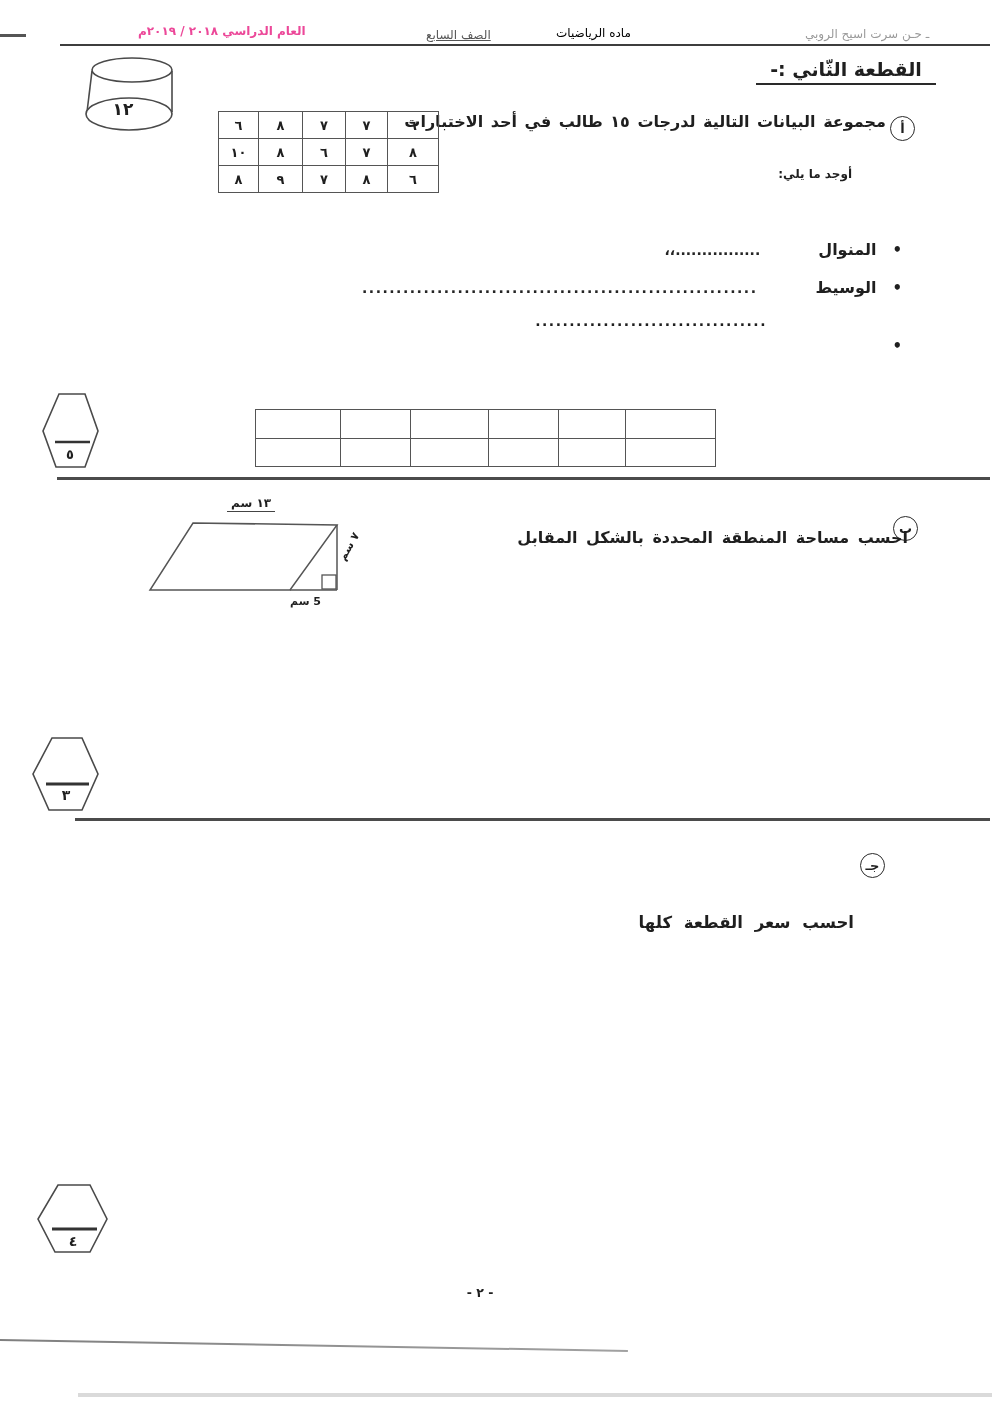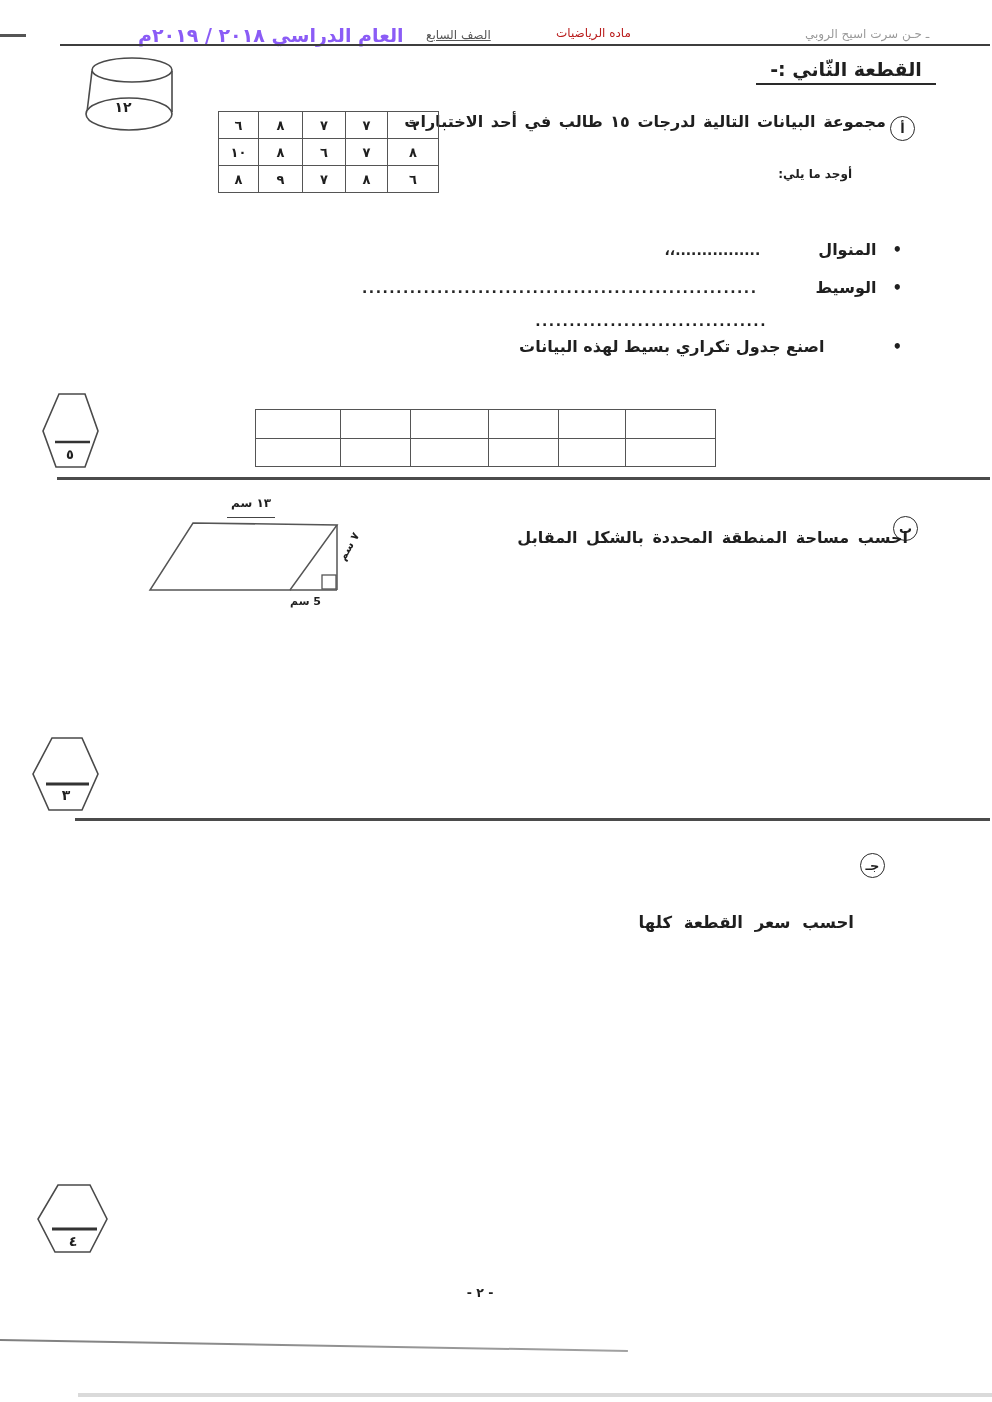--- a/index.html
+++ b/index.html
@@ -6,33 +6,33 @@
   .page{
     position:relative; width:992px; height:1402px; background:#ffffff;
     font-family:"DejaVu Sans", sans-serif; color:#1f1f1f; direction:rtl;
     overflow:hidden; margin:0 auto;
   }
   .abs{position:absolute;}
 
   
   .hdr-school{top:27px; right:9px; width:178px; font-size:12px; color:#9a9a9a;
     filter:blur(.4px); white-space:nowrap; text-align:left;}
-  .hdr-subject{top:26px; left:556px; font-size:12px; color:#b91c1c; white-space:nowrap;}
+  .hdr-subject{top:26px; left:556px; font-size:12px; color:#000000; white-space:nowrap;}
   .hdr-grade{top:28px; left:426px; font-size:12px; color:#555; white-space:nowrap;text-decoration:underline;}
-  .hdr-year{top:24px; left:138px; font-size:19px; font-weight:bold; color:#8b5cf6; white-space:nowrap;}
+  .hdr-year{top:24px; left:138px; font-size:12px; font-weight:bold; color:#ec4899; white-space:nowrap;}
   .hdr-rule{top:44px; left:60px; width:930px; height:2px; background:#3d3d3d;}
   .hdr-left-mark{top:34px; left:0; width:26px; height:3px; background:#555;}
 
   
   .section-title{top:58px; left:756px; width:180px; text-align:center;
     font-size:19px; font-weight:bold; padding-bottom:3px; border-bottom:2.5px solid #2a2a2a;}
 
   
   .cyl-svg{left:82px; top:54px;}
-  .cyl-num{left:106px; top:99px; width:34px; text-align:center; font-size:14px; font-weight:bold;}
+  .cyl-num{left:106px; top:99px; width:34px; text-align:center; font-size:17px; font-weight:bold;}
 
   
   .part-circle{width:25px; height:25px; border:1.6px solid #2a2a2a; border-radius:50%;
     display:flex; align-items:center; justify-content:center;
     font-size:13px; font-weight:bold; background:#fff; box-sizing:border-box;}
   .circ-a{left:890px; top:116px;}
   .circ-b{left:893px; top:516px;}
   .circ-c{left:860px; top:853px;}
 
   
@@ -65,21 +65,21 @@
   .hex4-num{left:60px; top:1233px; width:26px; font-size:14px;}
 
   .divider{height:3px; background:#4b4b4b;}
   .div1{left:57px; top:477px; width:933px;}
   .div2{left:75px; top:818px; width:915px;}
 
   
   .q-b{top:512px; right:84px; font-size:16px; font-weight:bold; white-space:nowrap; word-spacing:3px;margin-top:16px;}
   .fig-svg{left:135px; top:492px;}
   .fig-top-label{left:227px; top:496px; font-size:12px; font-weight:bold;
-    border-bottom:1.5px solid #444; padding:0 4px 7px;}
+    border-bottom:1.5px solid #444; padding:0 4px 1px;}
   .fig-right-label{left:334px; top:540px; font-size:11px; font-weight:bold;
     transform:rotate(-60deg); transform-origin:center; white-space:nowrap;}
   .fig-bottom-label{left:290px; top:595px; font-size:11px; font-weight:bold; white-space:nowrap;}
 
   
   .q-c1{top:851px; right:140px; font-size:16px; font-weight:bold; white-space:nowrap; word-spacing:5px;}
   .q-c2{top:913px; right:138px; font-size:16.5px; font-weight:bold; white-space:nowrap; word-spacing:6px;}
 
   
   .page-num{left:452px; top:1285px; width:56px; text-align:center; font-size:12.5px; font-weight:bold; direction:ltr;}
@@ -158,21 +158,20 @@
     <span class="dots">................،،</span>
   </div>
   <div class="abs bullet-row row-median">
     <span class="dot">•</span>
     <span>الوسيط</span>
     <span class="dots">..........................................................</span>
   </div>
   <div class="abs row-extra">..................................</div>
   <div class="abs bullet-row row-task">
     <span class="dot">•</span>
-    <span class="task">اصنع  جدول تكراري بسيط لهذه البيانات</span>
   </div>
 
   <div class="abs freq-wrap">
     <table class="freq">
       <colgroup>
           <col style="width:85px">
           <col style="width:70px">
           <col style="width:78px">
           <col style="width:70px">
           <col style="width:67px">

